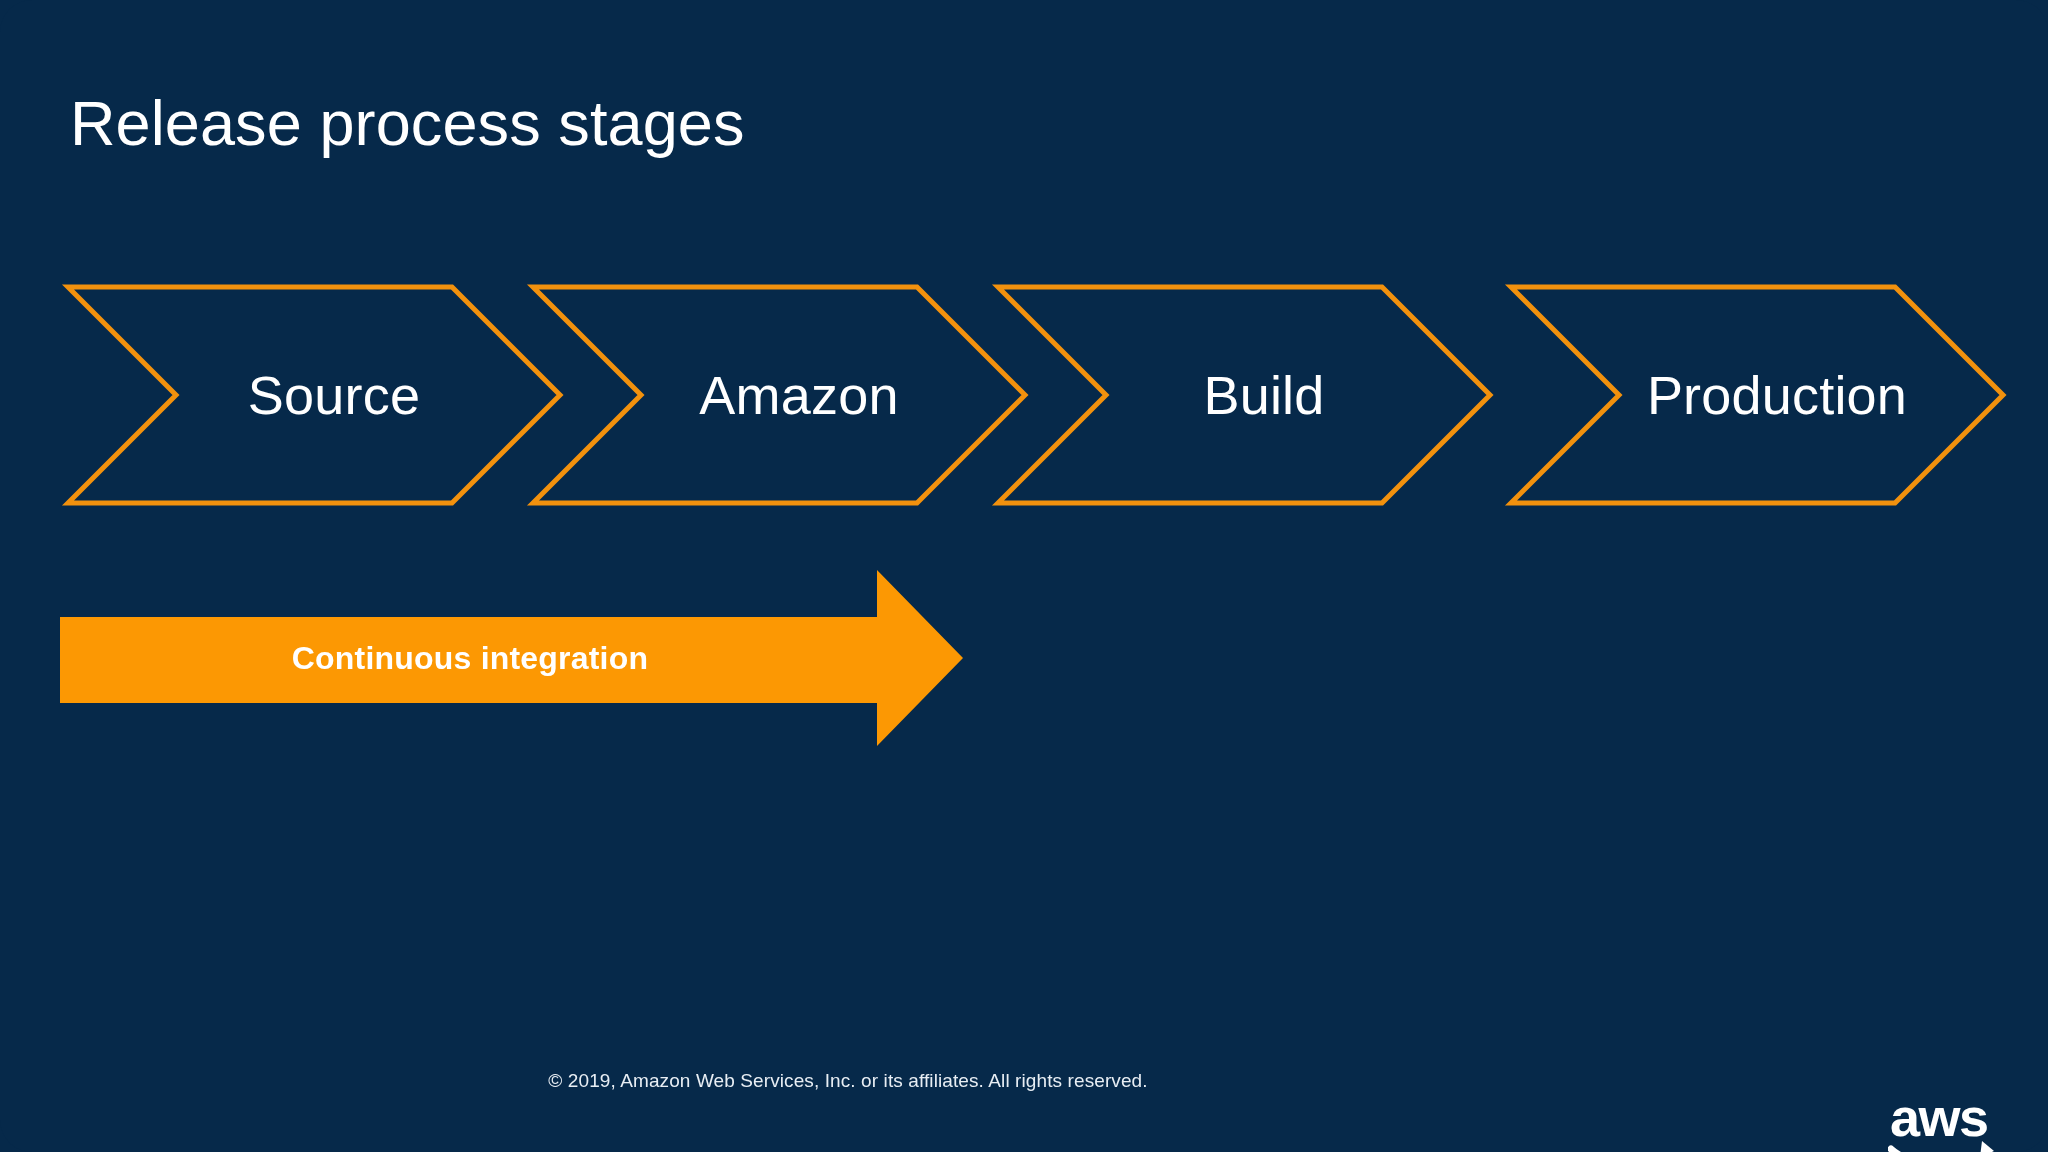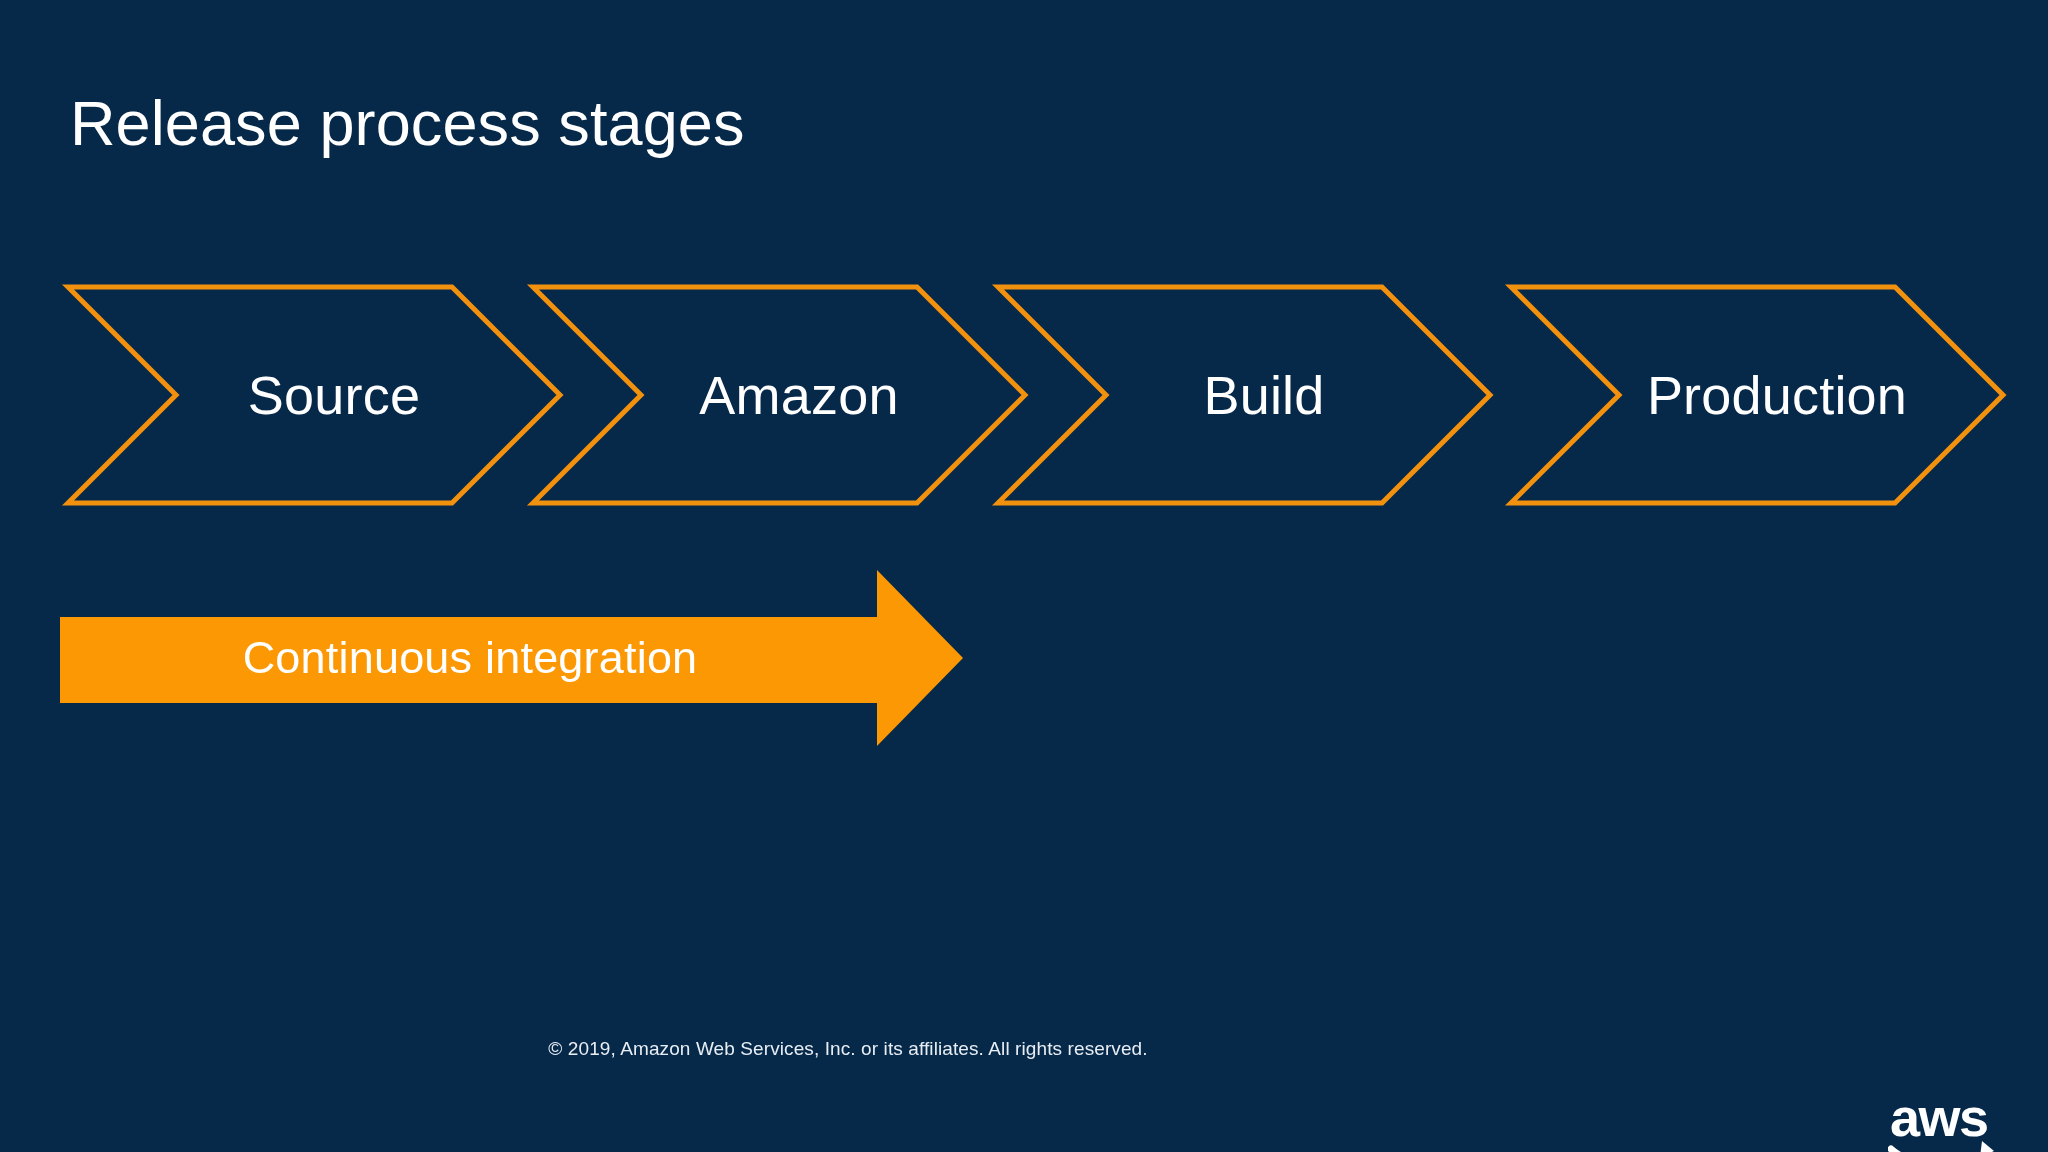--- a/index.html
+++ b/index.html
@@ -89,32 +89,32 @@
   }
   #ci-arrow-label {
     position: absolute;
     left: 0;
     top: 0;
     width: 820px;
     height: 196px;
     display: flex;
     align-items: center;
     justify-content: center;
-    font-size: 45px;
-    font-weight: 400;
+    font-size: 32px;
+    font-weight: 700;
     color: #ffffff;
     white-space: nowrap;
     letter-spacing: 0.2px;
   }
 
   
   #footer-copyright {
     position: absolute;
     left: 0;
-    top: 1038px;
+    top: 1070px;
     width: 1696px;
     text-align: center;
     font-size: 19px;
     font-weight: 400;
     color: #e8eef4;
     letter-spacing: 0.1px;
   }
 
   
   #aws-logo {

